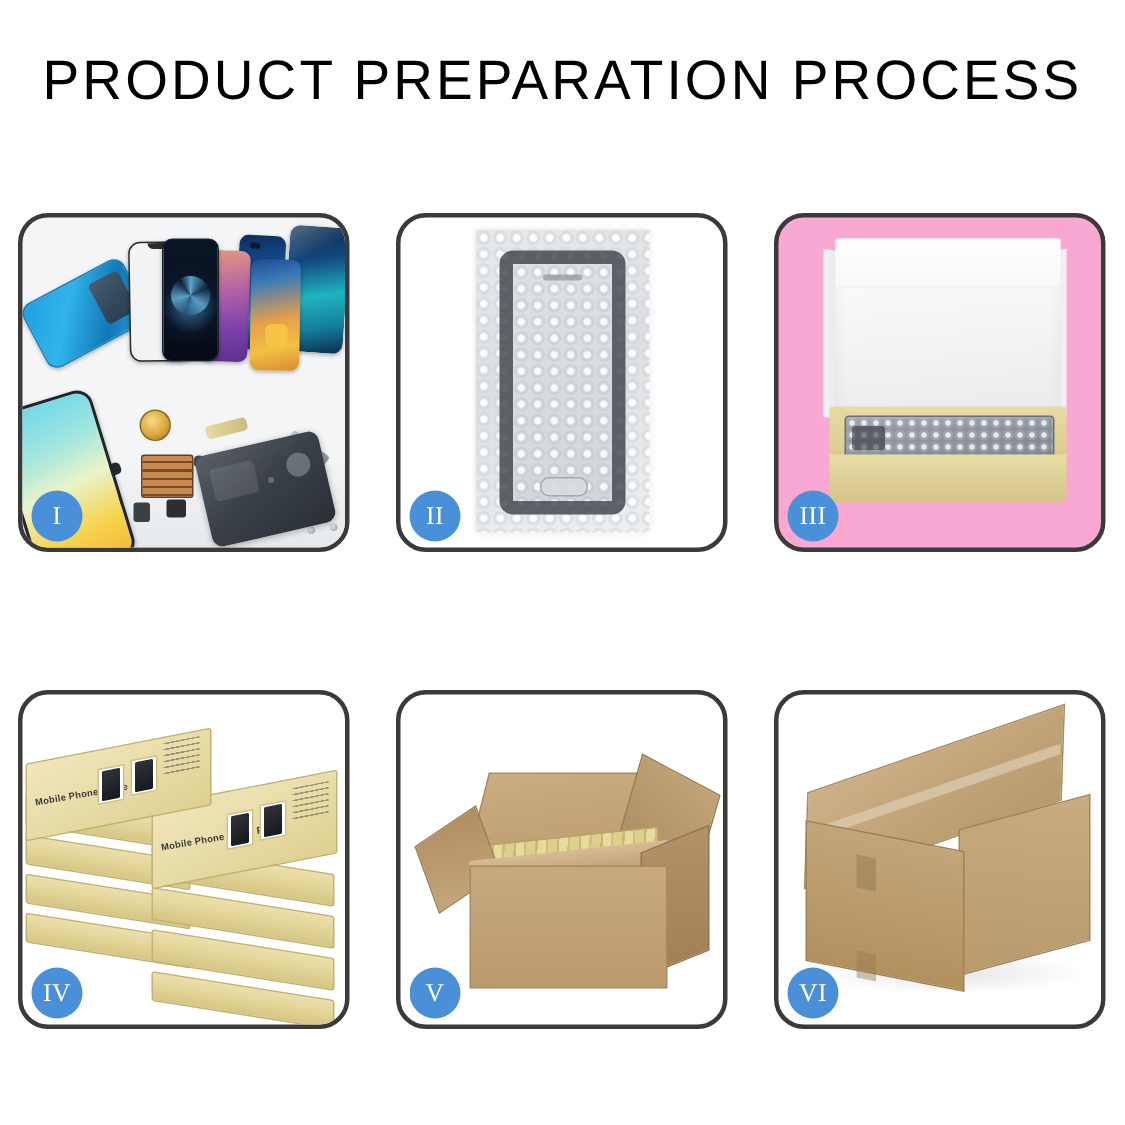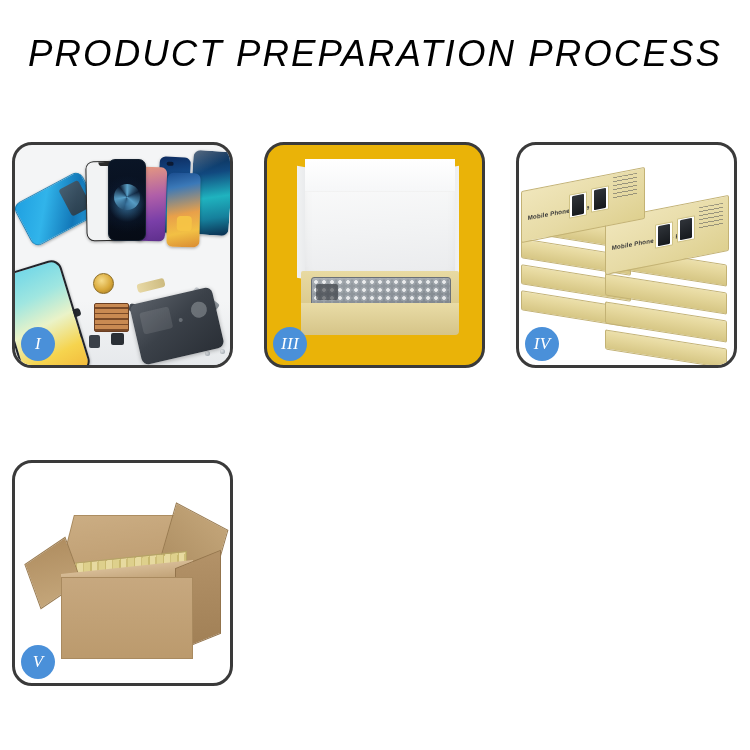--- a/index.html
+++ b/index.html
@@ -12,21 +12,20 @@
     height: 750px;
     font-family: "Liberation Sans", sans-serif;
     color: #111111;
     overflow: hidden;
   }
   .page {
     position: relative;
     width: 750px;
     height: 750px;
     background: #ffffff;
-    font-style: italic;
   }
 
   
   .header {
     position: absolute;
     left: 0;
     top: 32px;
     width: 750px;
     text-align: center;
   }
@@ -314,21 +313,21 @@
     background: rgba(215,220,224,.9);
     border: 1px solid rgba(120,128,136,.55);
   }
   .bubble-ear {
     position: absolute; left: 50%; top: 7px;
     width: 26px; height: 4px; margin-left: -13px;
     border-radius: 3px; background: rgba(110,118,126,.5);
   }
 
   
-  .p3 { background: #eab308; }
+  .p3 { background: #f9a8d4; }
   .p3-inner { position: absolute; left: 22px; top: 8px; width: 178px; height: 208px; }
   .foam-back {
     position: absolute; left: 16px; top: 6px; width: 150px; height: 124px;
     background: linear-gradient(175deg,#fdfdfd 0%,#f2f3f4 55%,#e9eaec 100%);
     border-radius: 3px;
     box-shadow: inset 0 -6px 10px rgba(0,0,0,.05);
   }
   .foam-back::before {
     content: "";
     position: absolute; left: 0; top: 0; right: 0; height: 32px;
@@ -531,20 +530,31 @@
         <div class="part part-chip3"></div>
         <div class="part part-cam"></div>
         <div class="part part-tweezer"></div>
         <div class="part part-screw1"></div>
         <div class="part part-screw2"></div>
         <div class="part part-screw3"></div>
       </div>
       <div class="badge">I</div>
     </div>
 
+    <div class="panel p2">
+      <div class="panel-photo">
+        <div class="bubble-sheet">
+          <div class="bubble-screen">
+            <div class="bubble-ear"></div>
+            <div class="bubble-home"></div>
+          </div>
+        </div>
+      </div>
+      <div class="badge">II</div>
+    </div>
 
     <div class="panel p3">
       <div class="panel-photo">
         <div class="p3-inner">
           <div class="box3-flapL"></div>
           <div class="box3-flapR"></div>
           <div class="foam-back"></div>
           <div class="box3-tray"></div>
           <div class="screen3"></div>
           <div class="box3-tray-front"></div>
@@ -599,15 +609,29 @@
           <div class="c5-contents"></div>
           <div class="c5-flap-left"></div>
           <div class="c5-rim"></div>
           <div class="c5-side"></div>
           <div class="c5-body"></div>
         </div>
       </div>
       <div class="badge">V</div>
     </div>
 
+    <div class="panel p6">
+      <div class="panel-photo">
+        <div class="carton6">
+          <div class="c6-shadow"></div>
+          <div class="c6-top"></div>
+          <div class="c6-tape"></div>
+          <div class="c6-right"></div>
+          <div class="c6-front"></div>
+          <div class="c6-seamA"></div>
+          <div class="c6-seamB"></div>
+        </div>
+      </div>
+      <div class="badge">VI</div>
+    </div>
 
   </div>
 </div>
 
 </body></html>

